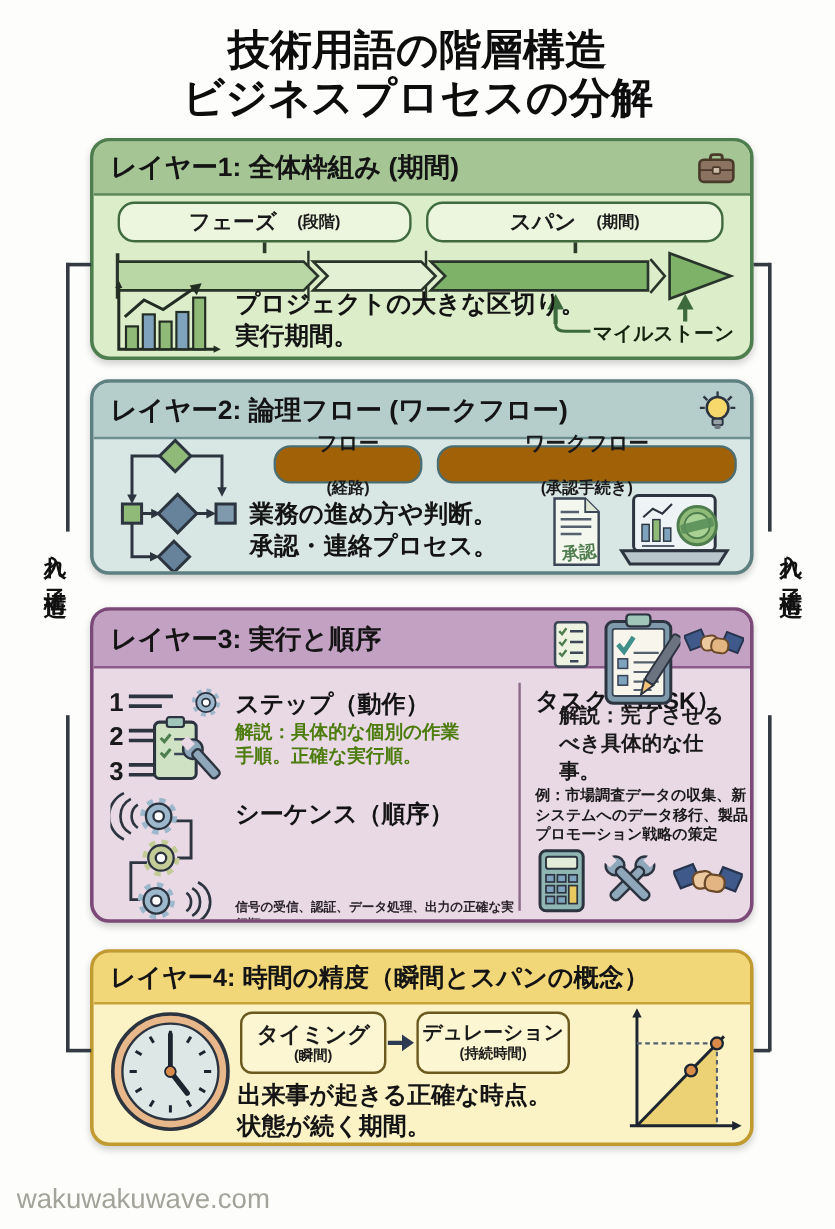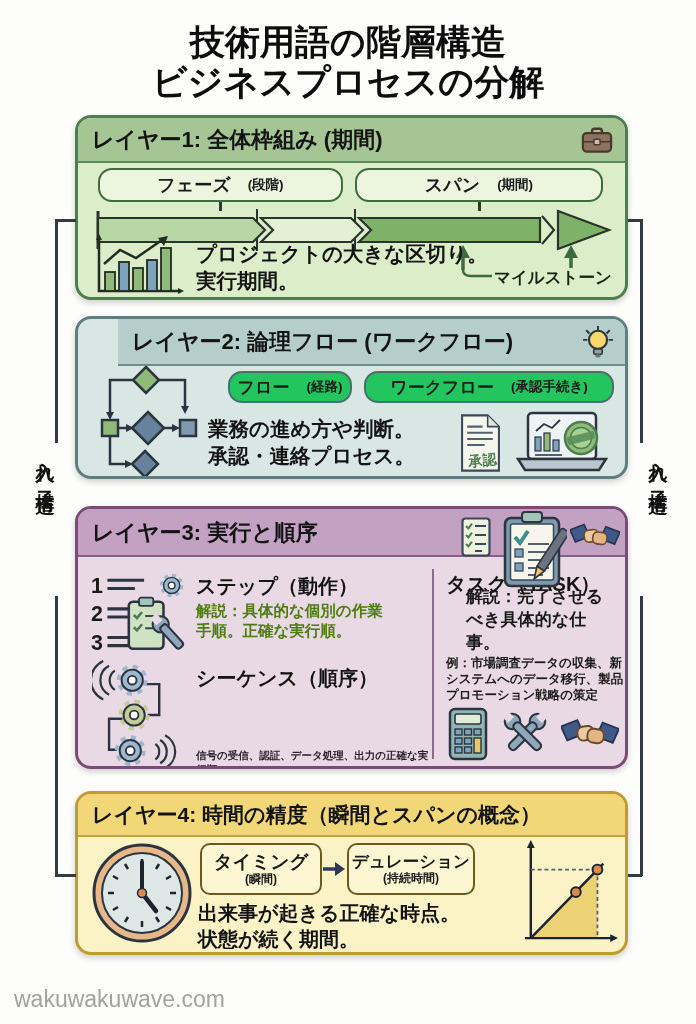--- a/index.html
+++ b/index.html
@@ -6,31 +6,31 @@
   body{width:696px;height:1024px;font-family:"Liberation Sans","DejaVu Sans",sans-serif;color:#1a1a1a;}
   .canvas{position:relative;width:696px;height:1024px;background:#fdfdfb;overflow:hidden;}
   .title{position:absolute;top:22px;left:0;width:100%;text-align:center;font-size:35px;font-weight:900;line-height:1.14;color:#0d0d0d;}
   
   .card{position:absolute;left:75px;width:553px;box-sizing:border-box;border:3px solid;border-radius:16px;overflow:hidden;box-shadow:0 3px 6px rgba(0,0,0,.18);}
   .card-header{display:flex;align-items:center;font-weight:900;font-size:22px;padding:7px 12px 6px 14px;color:#141414;}
   .card-header .spacer{flex:1;}
   .layer1{top:115px;height:185px;border-color:#4e7d4e;background:#dcedca;}
   .layer1 .card-header{background:#a5c595;border-bottom:2px solid #5c8a5c;}
   .layer2{top:316px;height:163px;border-color:#5e7f80;background:#d9e7e4;}
-  .layer2 .card-header{background:#b5cdcb;border-bottom:2px solid #6d8f90;margin-left:40px;}
+  .layer2 .card-header{background:#b5cdcb;border-bottom:2px solid #6d8f90;}
   .layer3{top:506px;height:263px;border-color:#7b4a78;background:#e9d9e5;}
   .layer3 .card-header{background:#c3a1c2;border-bottom:2px solid #8a5c87;height:33px;}
   .layer4{top:791px;height:164px;border-color:#c19b30;background:#fbf2c6;}
   .layer4 .card-header{background:#f1d778;border-bottom:2px solid #c7a33c;font-size:21px;}
   .abs{position:absolute;}
   
   .pill{position:absolute;box-sizing:border-box;border:2.5px solid #3f6b3f;background:#ecf5de;border-radius:14px;display:flex;align-items:center;justify-content:center;font-weight:800;gap:17px;}
   .pill .main{font-size:18px;}
   .pill .paren{font-size:13.5px;}
-  .pill-teal{border-color:#4d6e70;background:#22c55e;}
+  .pill-teal{border-color:#4d6e70;background:#a16207;flex-direction:column;}
   .connector{position:absolute;width:2.5px;background:#2c3a2c;}
   .desc{position:absolute;font-weight:800;font-size:20.5px;line-height:27px;color:#141414;}
   .milestone-label{position:absolute;font-weight:800;font-size:16.5px;color:#14240f;}
   
   .divider3{position:absolute;left:354px;top:60px;width:2px;height:190px;background:#8b6b88;}
   .h3-title{position:absolute;font-weight:900;font-size:20px;color:#141414;}
   .h3-desc{position:absolute;font-weight:700;font-size:15.5px;line-height:20px;color:#4d7c0f;}
   .h3-note{position:absolute;font-weight:700;font-size:10.5px;color:#2a222a;}
   .task-desc{position:absolute;font-weight:800;font-size:17px;line-height:23px;}
   .task-ex{position:absolute;font-weight:700;font-size:12.5px;line-height:16px;}

